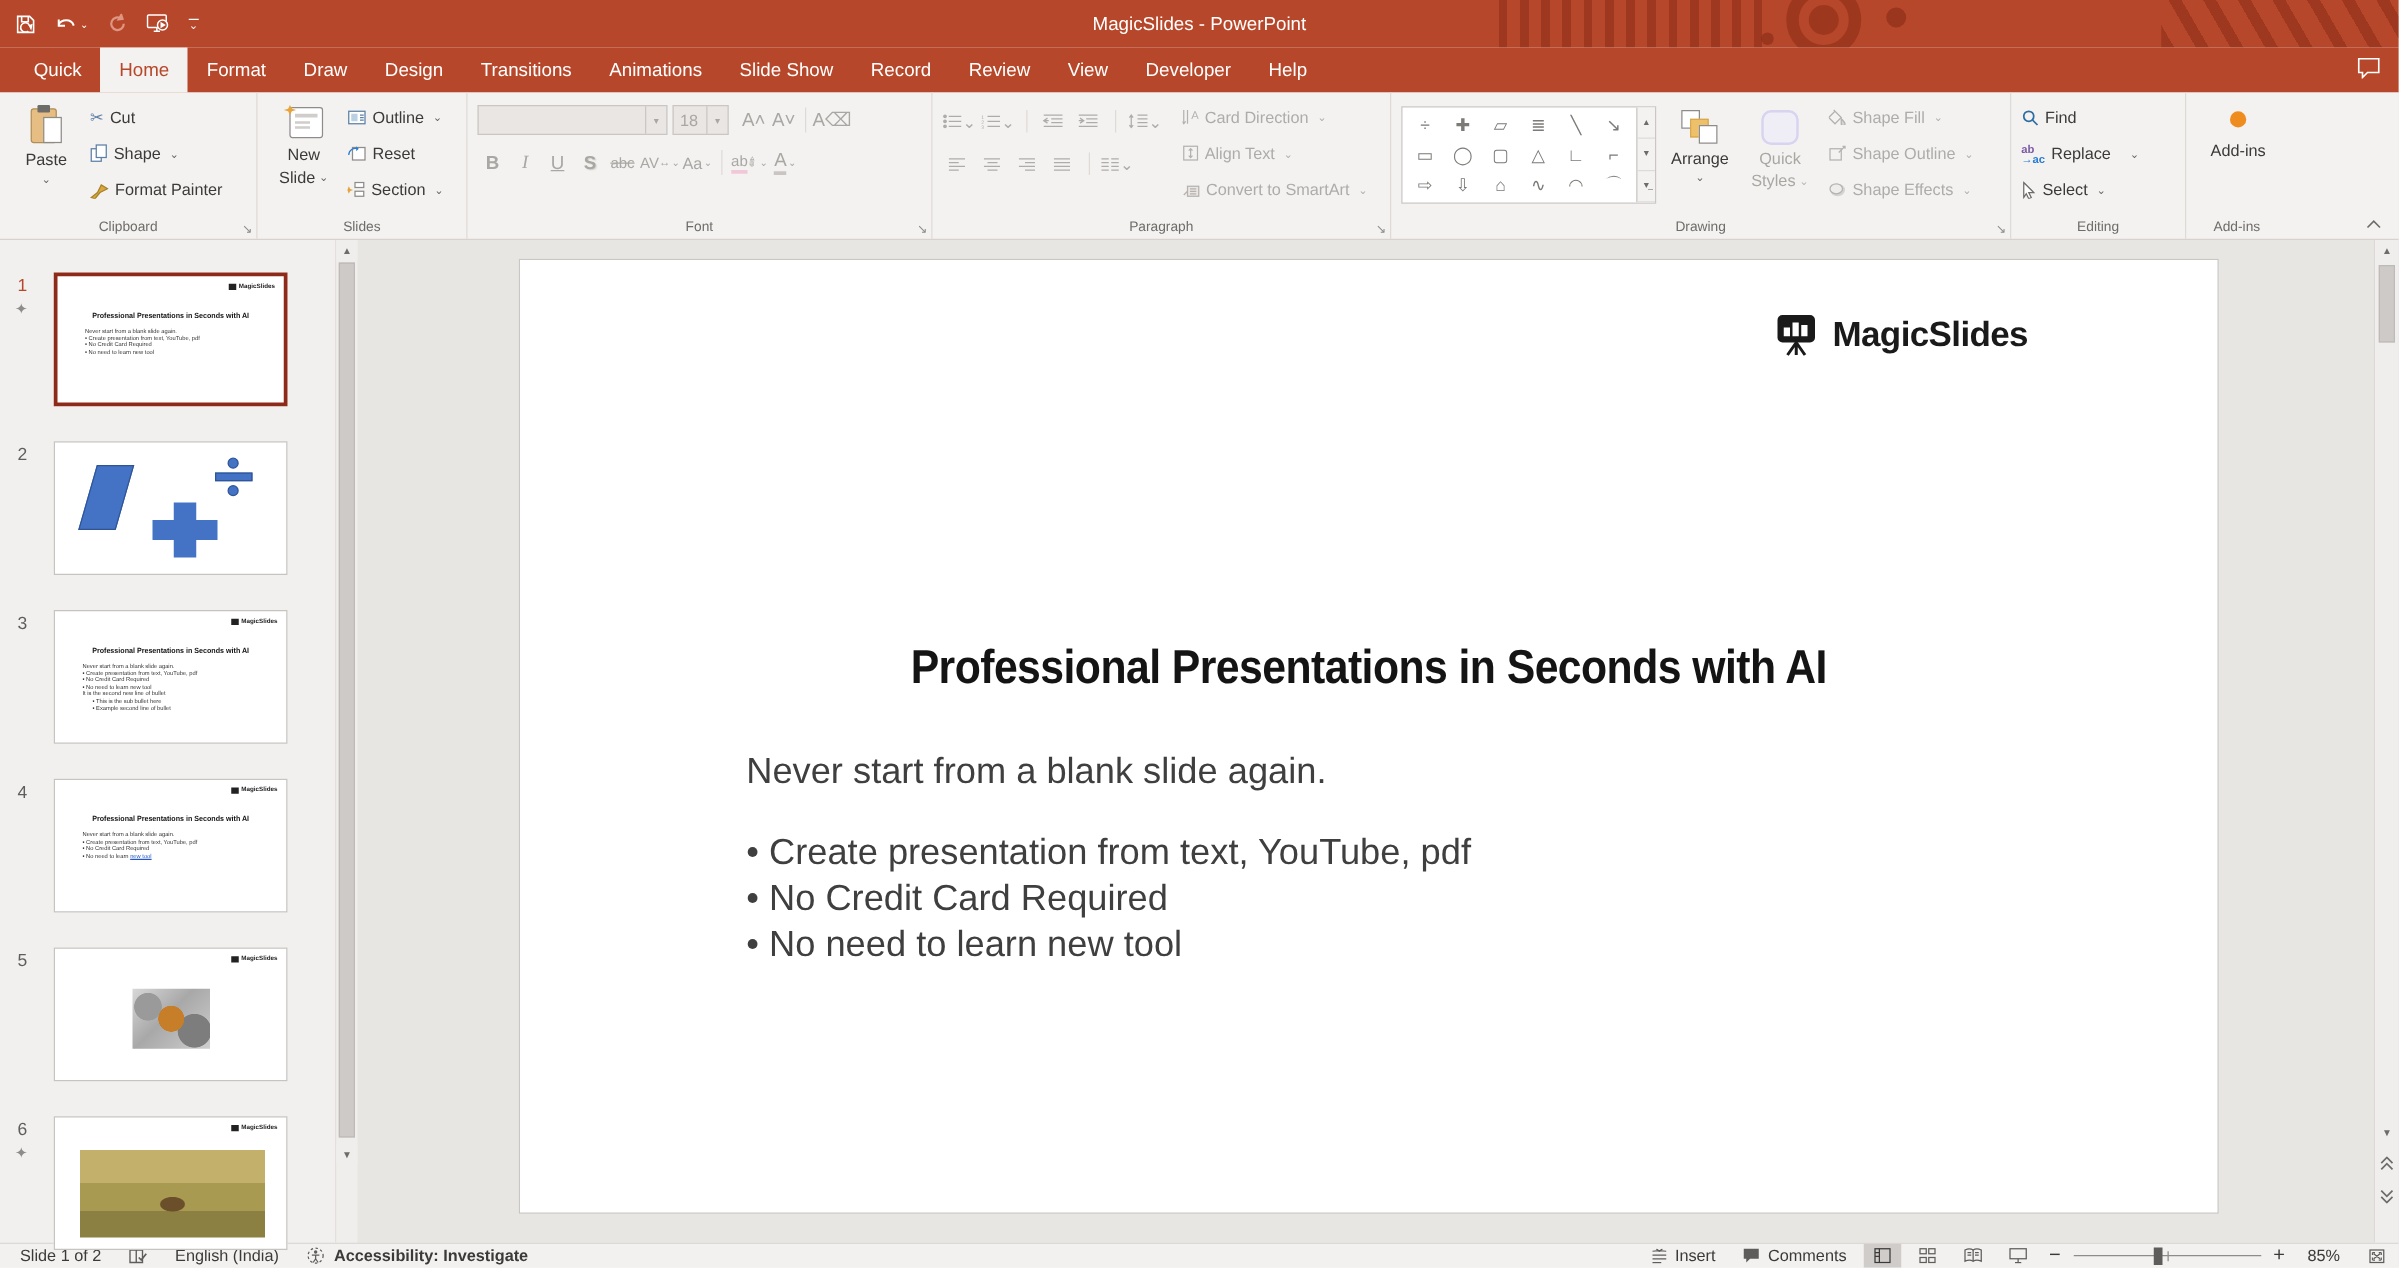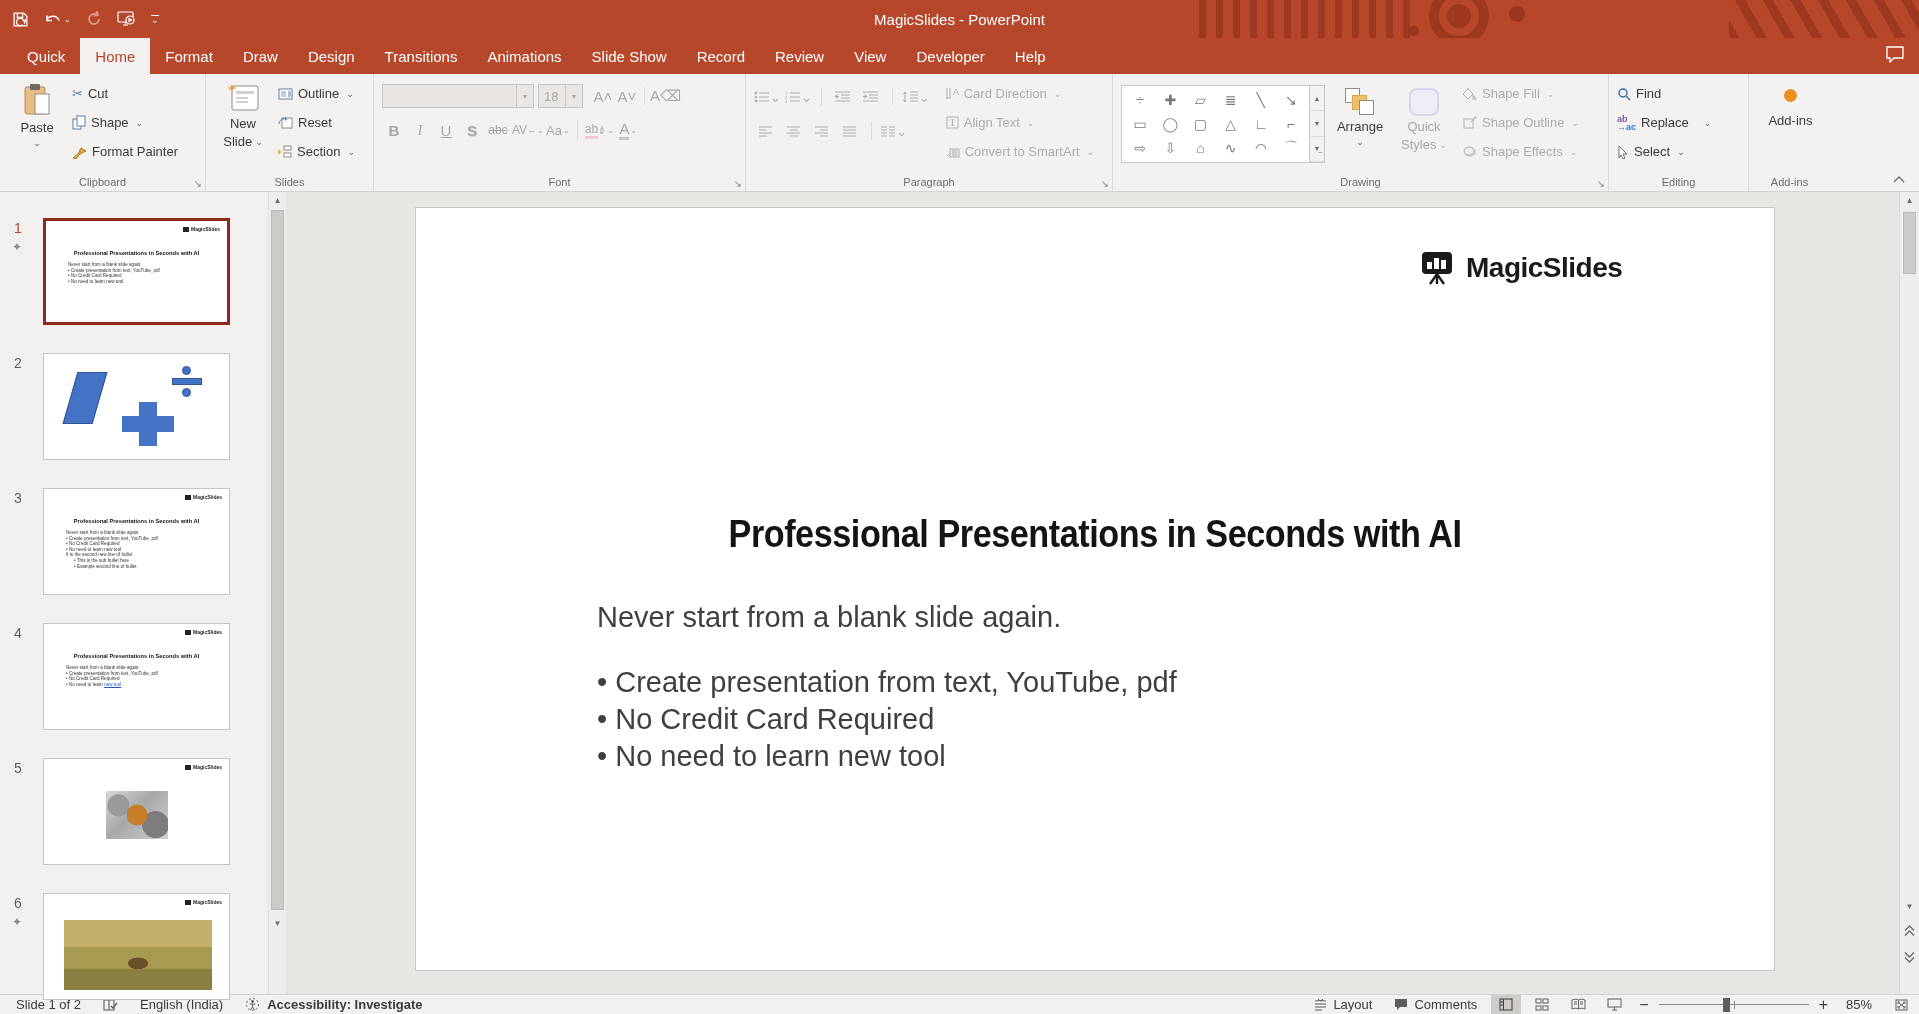--- a/index.html
+++ b/index.html
@@ -686,21 +686,21 @@
         <path d="M4.5 7h6M7.5 7v3l-2 3M7.5 10l2 3"></path>
       </svg>
     <span class="sb-bold">Accessibility: Investigate</span>
   </span>
   <span class="sb-spacer"></span>
   <span class="sb-item">
     <svg width="13" height="12" viewBox="0 0 13 12" fill="none" stroke="#5f5d5b">
         <path d="M1 2l5-0.5 6 0.5M1 5h11M1 8h11M1 11h7"></path>
         <path d="M4 0l2.5 2L9 0" fill="none"></path>
       </svg>
-    <span>Layout</span>
+    <span>Insert</span>
   </span>
   <span class="sb-item">
     <svg width="14" height="13" viewBox="0 0 14 13" fill="#5f5d5b">
         <path d="M1 1h12v8H6l-3 3V9H1z"></path>
       </svg>
     <span>Comments</span>
   </span>
   <span class="viewbtn active">
     <svg width="14" height="13" viewBox="0 0 14 13" fill="none" stroke="#3b3a39">
         <rect x="1" y="1" width="12" height="11"></rect>

